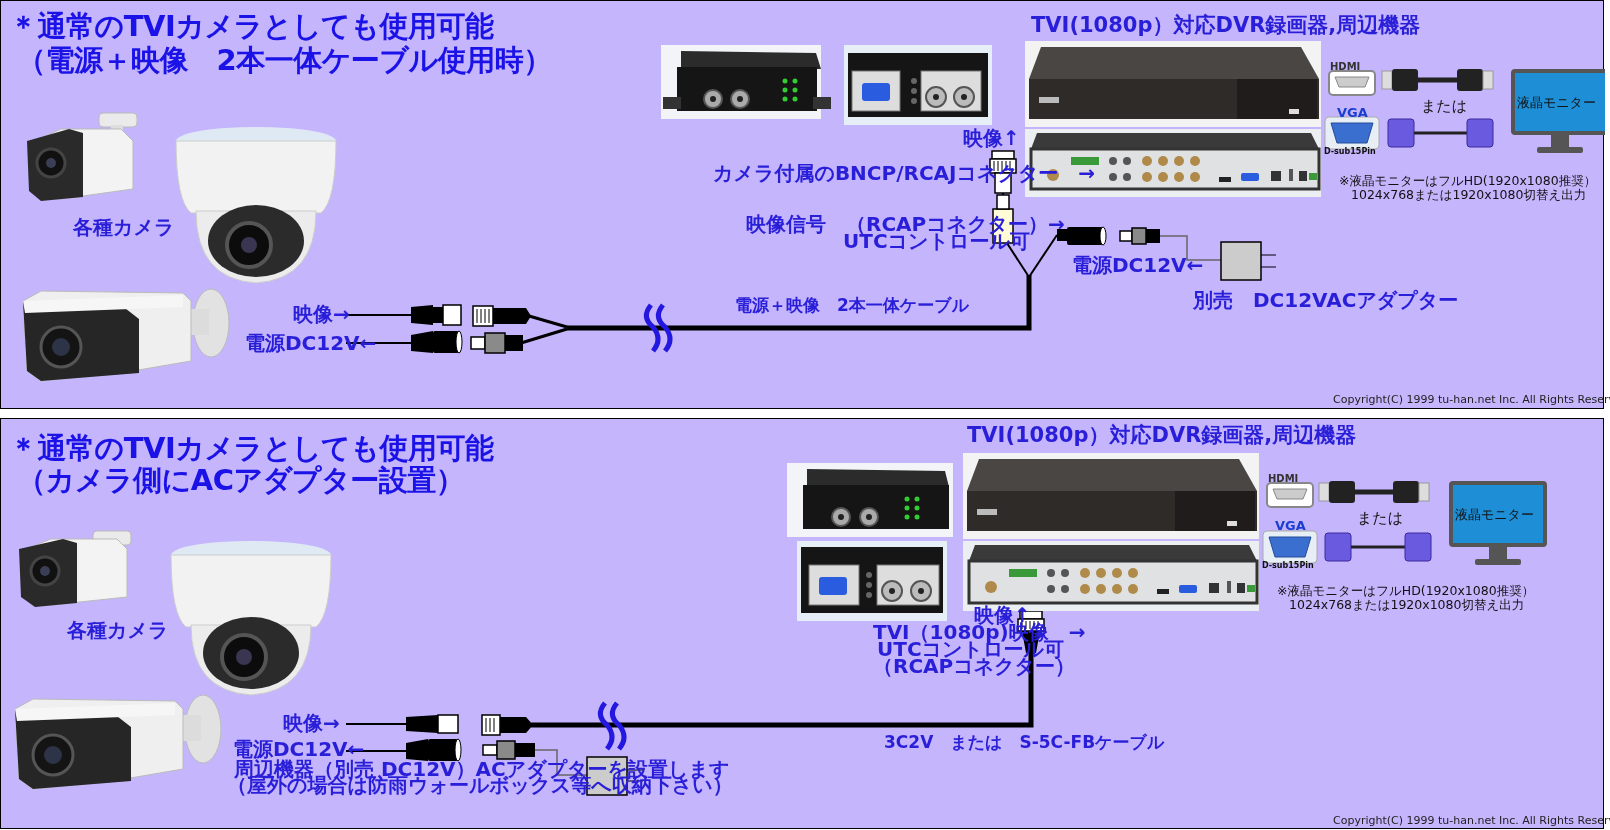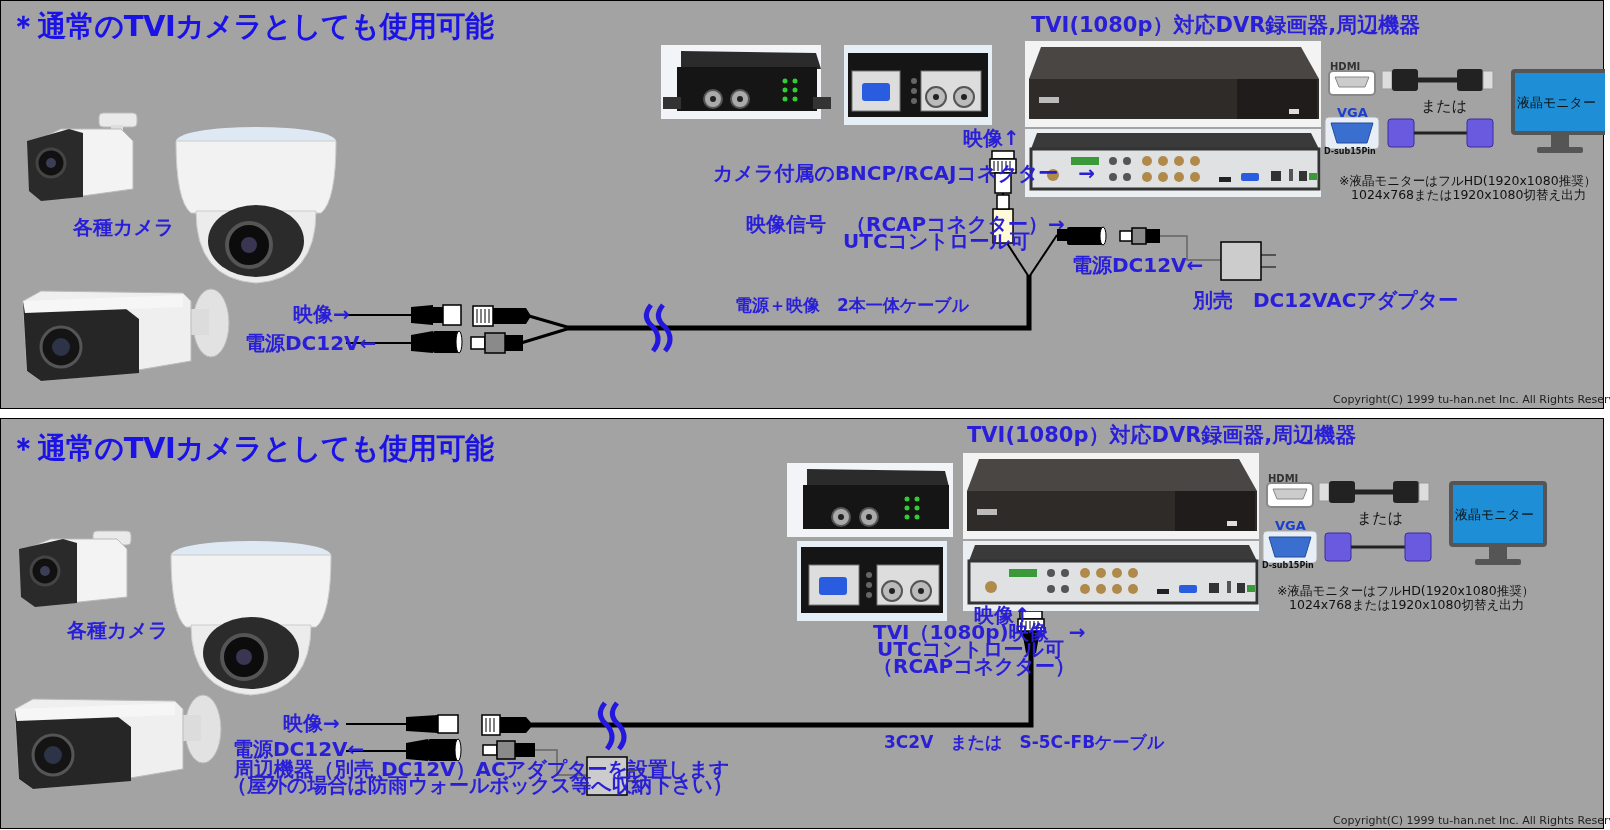--- a/index.html
+++ b/index.html
@@ -1,34 +1,35 @@
 <!DOCTYPE html>
 <html><head>
 <meta charset="utf-8">
 <style>
   html,body{margin:0;padding:0;background:#ffffff;}
   body{width:1610px;height:830px;position:relative;overflow:hidden;font-family:"DejaVu Sans","Liberation Sans",sans-serif;}
-  .panel{position:absolute;left:0;width:1604px;border:1px solid #000;background:#a3a3a3;box-sizing:border-box;}
+  .panel{position:absolute;left:0;width:1604px;border:1px solid #000;background:#c4b5fd;box-sizing:border-box;}
   #p1{top:0;height:409px;}
   #p2{top:418px;height:411px;}
   .abs{position:absolute;}
   .title{color:#1a12e6;font-weight:bold;font-size:29px;line-height:34px;white-space:nowrap;letter-spacing:-0.5px;}
   .blue{color:#2a1fd8;font-weight:bold;white-space:nowrap;}
   .lbl{font-size:20px;line-height:17px;}
   .mid{font-size:17px;}
   .hd{font-size:21px;text-align:right;}
   .small{font-size:12.5px;line-height:15px;color:#111;text-align:center;white-space:nowrap;}
   .copy{font-size:11px;color:#222;white-space:nowrap;}
   .ovl{position:absolute;left:0;top:0;}
 </style>
 </head>
 <body>
 
 <div class="panel" id="p1">
   <div class="abs title" style="left:8px;top:8px;">＊通常のTVIカメラとしても使用可能</div>
+  <div class="abs title" style="left:16px;top:42px;">（電源＋映像　2本一体ケーブル使用時）</div>
   <div class="abs blue hd" style="left:1030px;top:10px;">TVI(1080p）対応DVR録画器,周辺機器</div>
 
   <svg class="ovl" width="1604" height="409">
 
     <g>
       <rect x="98" y="112" width="38" height="14" rx="4" fill="#eaeaea" stroke="#bbb"></rect>
       <rect x="110" y="124" width="12" height="22" fill="#dedede"></rect>
       <path d="M30 142 L60 128 L120 128 L132 140 L132 188 L60 198 L34 190 Z" fill="#f3f3f3" stroke="#bbb"></path>
       <path d="M26 140 L68 128 L82 132 L82 196 L40 200 L28 190 Z" fill="#2a2a2a"></path>
       <circle cx="50" cy="162" r="14" fill="#111" stroke="#444" stroke-width="3"></circle>
@@ -233,20 +234,21 @@
   <div class="abs" style="left:1323px;top:146px;font-size:8px;font-weight:bold;color:#111;">D-sub15Pin</div>
   <div class="abs" style="left:1420px;top:96px;font-size:15px;color:#111;">または</div>
   <div class="abs" style="left:1516px;top:93px;font-size:13px;color:#111;">液晶モニター</div>
   <div class="abs small" style="left:1338px;top:172px;">※液晶モニターはフルHD(1920x1080推奨）</div>
   <div class="abs small" style="left:1350px;top:186px;">1024x768または1920x1080切替え出力</div>
   <div class="abs copy" style="left:1332px;top:392px;">Copyright(C) 1999 tu-han.net Inc. All Rights Reserved.</div>
 </div>
 
 <div class="panel" id="p2">
   <div class="abs title" style="left:8px;top:12px;">＊通常のTVIカメラとしても使用可能</div>
+  <div class="abs title" style="left:16px;top:44px;">（カメラ側にACアダプター設置）</div>
   <div class="abs blue hd" style="left:966px;top:2px;">TVI(1080p）対応DVR録画器,周辺機器</div>
 
   <svg class="ovl" width="1604" height="411">
 
     <g>
       <rect x="92" y="112" width="38" height="14" rx="4" fill="#eaeaea" stroke="#bbb"></rect>
       <rect x="104" y="124" width="12" height="22" fill="#dedede"></rect>
       <path d="M20 132 L50 120 L116 120 L126 130 L126 178 L50 186 L24 178 Z" fill="#f3f3f3" stroke="#bbb"></path>
       <path d="M18 130 L62 120 L76 124 L76 184 L34 188 L20 178 Z" fill="#2a2a2a"></path>
       <circle cx="44" cy="152" r="14" fill="#111" stroke="#444" stroke-width="3"></circle>

